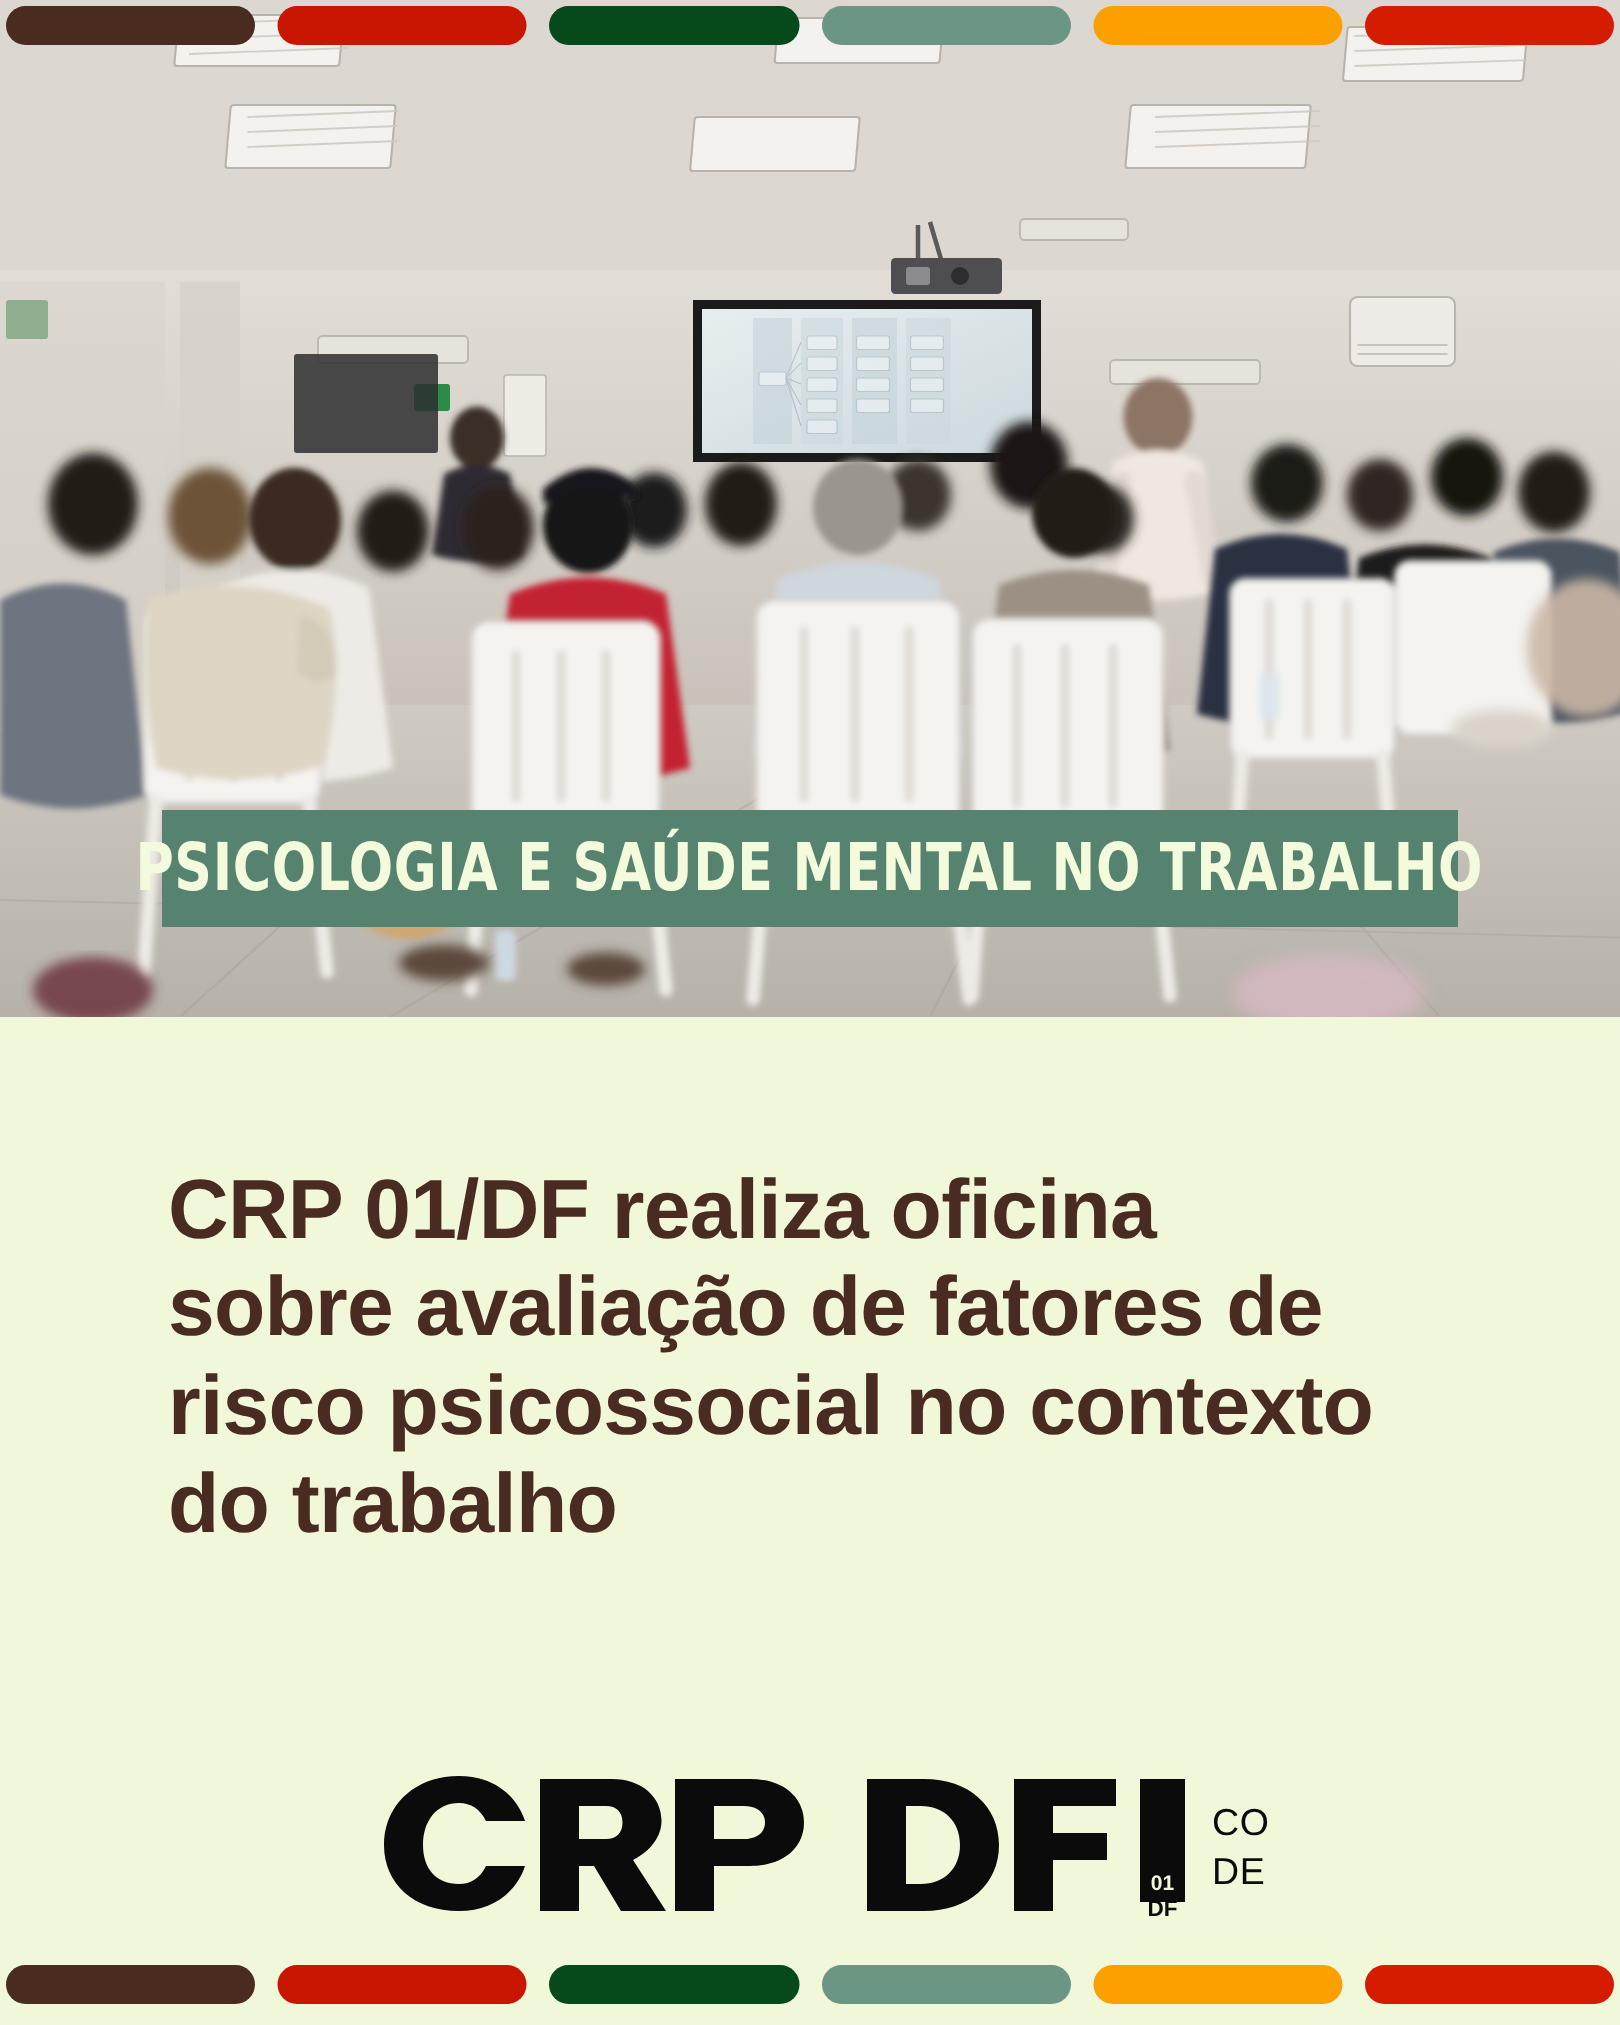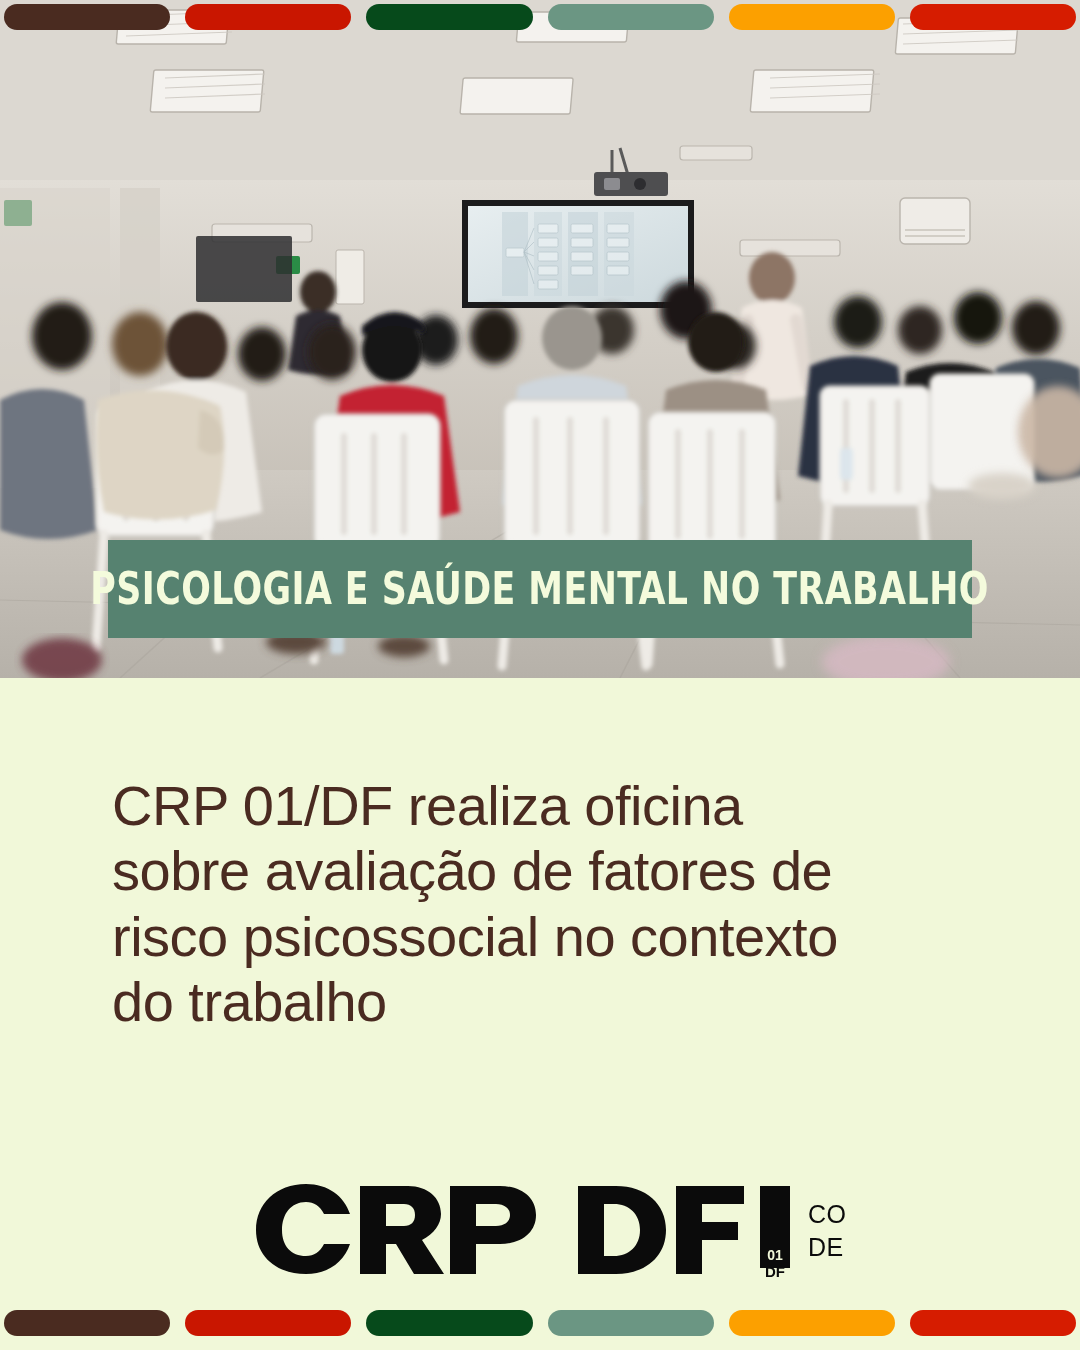--- a/index.html
+++ b/index.html
@@ -49,21 +49,21 @@
     height: 26px;
     border-radius: 13px;
   }
 
   
   .title-banner {
     position: absolute;
     left: 108px;
     top: 540px;
     width: 864px;
-    height: 98px;
+    height: 78px;
     background: #568270;
     display: flex;
     align-items: center;
     justify-content: center;
     box-sizing: border-box;
   }
   .title-banner .banner-text {
     color: #F4FBDC;
     font-family: "Liberation Sans Narrow", "DejaVu Sans Condensed", "Liberation Sans", sans-serif;
     font-weight: bold;
@@ -76,21 +76,21 @@
   }
 
   
   .headline {
     position: absolute;
     left: 112px;
     top: 735px;
     width: 880px;
     color: #4A2B21;
     font-family: "Liberation Sans", sans-serif;
-    font-weight: normal;
+    font-weight: bold;
     font-size: 56px;
     line-height: 1.17;
     letter-spacing: -0.5px;
     white-space: pre-line;
   }
 
   
   .logo {
     position: absolute;
     left: 248px;

